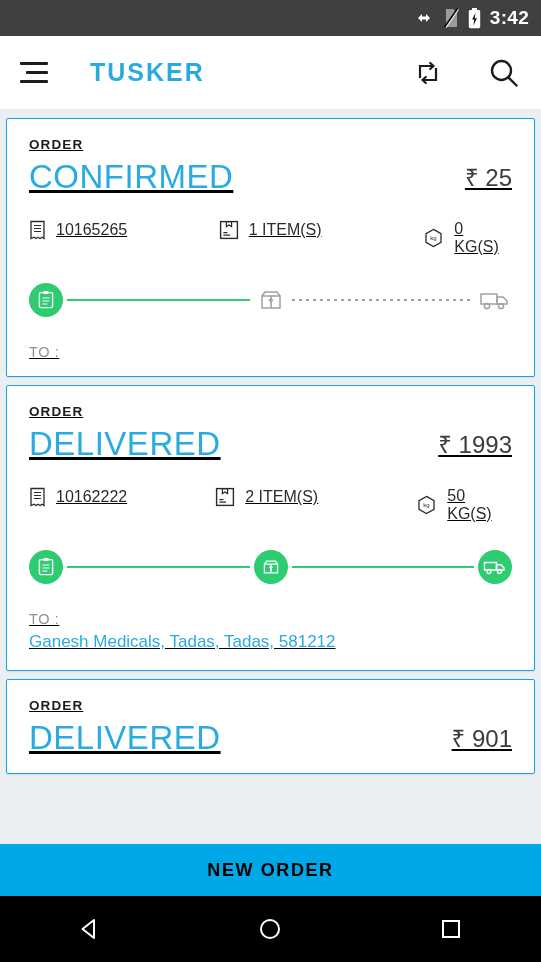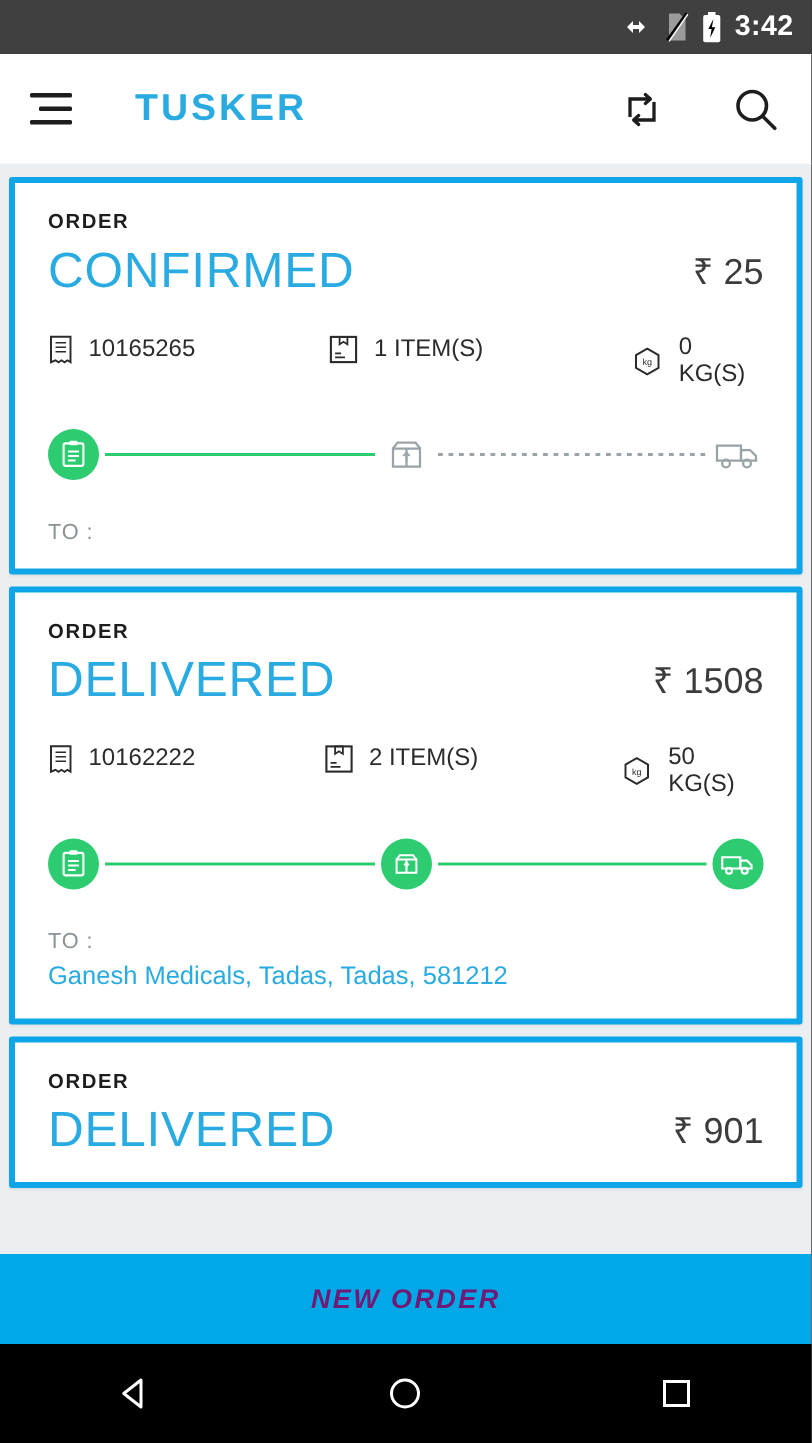--- a/index.html
+++ b/index.html
@@ -38,23 +38,24 @@
   }
   .toolbar-actions { margin-left: auto; display: flex; align-items: center; gap: 44px; }
   .tb-btn { cursor: pointer; display: flex; align-items: center; justify-content: center; }
 
   
   .content {
     flex: 1 1 auto; background: #eceff1; position: relative;
     overflow: hidden; padding: 0 6px;
   }
   .card {
-    background: #fff; border: 4px solid #0ea5e9; border-radius: 2px;
+    background: #fff; border: 1px solid #0ea5e9; border-radius: 2px;
     margin-top: 8px; padding: 18px 22px 16px 22px;
     box-shadow: 0 1px 2px rgba(0,0,0,.07);
+    text-decoration: underline;
   }
   .card-label { font-size: 13.5px; font-weight: bold; color: #1d1d1d; letter-spacing: 1.1px; }
   .status-row { display: flex; align-items: flex-end; justify-content: space-between; margin-top: 6px; }
   .status-text {
     color: #29abe2; font-size: 33px; letter-spacing: .5px; line-height: 1.15;
   }
   .amount { color: #3c3c3c; font-size: 24px; white-space: nowrap; padding-bottom: 3px; }
 
   .meta-row { display: flex; align-items: flex-start; margin-top: 24px; }
   .meta { display: flex; align-items: center; gap: 10px; font-size: 16px; color: #2b2b2b; }
@@ -75,24 +76,24 @@
     height: 2px;
     background-image: linear-gradient(to right, #9aa3a8 0 3px, transparent 3px 7px);
     background-size: 7px 2px; background-repeat: repeat-x;
   }
 
   .to-label { margin-top: 26px; font-size: 14.5px; color: #8b9296; letter-spacing: .6px; }
   .to-address { margin-top: 4px; font-size: 17px; color: #29abe2; line-height: 1.35; }
 
   
   .new-order {
-    position: absolute; left: 0; right: 0; bottom: 0; height: 60px;
-    background: #00a8e8; color: #701a75; display: flex; align-items: center;
+    position: absolute; left: 0; right: 0; bottom: 0; height: 52px;
+    background: #00a8e8; color: #000000; display: flex; align-items: center;
     justify-content: center; font-size: 18px; font-weight: bold; letter-spacing: 1.6px;
-    cursor: pointer; z-index: 5; font-style: italic;
+    cursor: pointer; z-index: 5;
   }
   .navbar {
     height: 66px; background: #000; flex: 0 0 66px;
     display: flex; align-items: center; justify-content: space-around;
   }
   .navbtn { cursor: pointer; display: flex; align-items: center; justify-content: center; width: 80px; height: 100%; }
 </style>
 </head>
 <body>
 
@@ -215,21 +216,21 @@
         </div>
       </div>
 
       <div class="to-label">TO :</div>
     </div>
 
     <div class="card">
       <div class="card-label">ORDER</div>
       <div class="status-row">
         <div class="status-text">DELIVERED</div>
-        <div class="amount">₹ 1508</div>
+        <div class="amount">₹ 1993</div>
       </div>
       <div class="meta-row">
         <div class="meta m1">
           <span>
             <svg width="17" height="20" viewBox="0 0 17 20" fill="none" stroke="#2b2b2b" stroke-width="1.3">
               <path d="M2 1.5 h13 v17 l-2-1.3 -2 1.3 -2-1.3 -2 1.3 -2-1.3 -3 1.3 Z"></path>
               <path d="M5 5.5 h7 M5 8.5 h7 M5 11.5 h7" stroke-width="1.1"></path>
             </svg>
           </span>
           <span>10162222</span>

